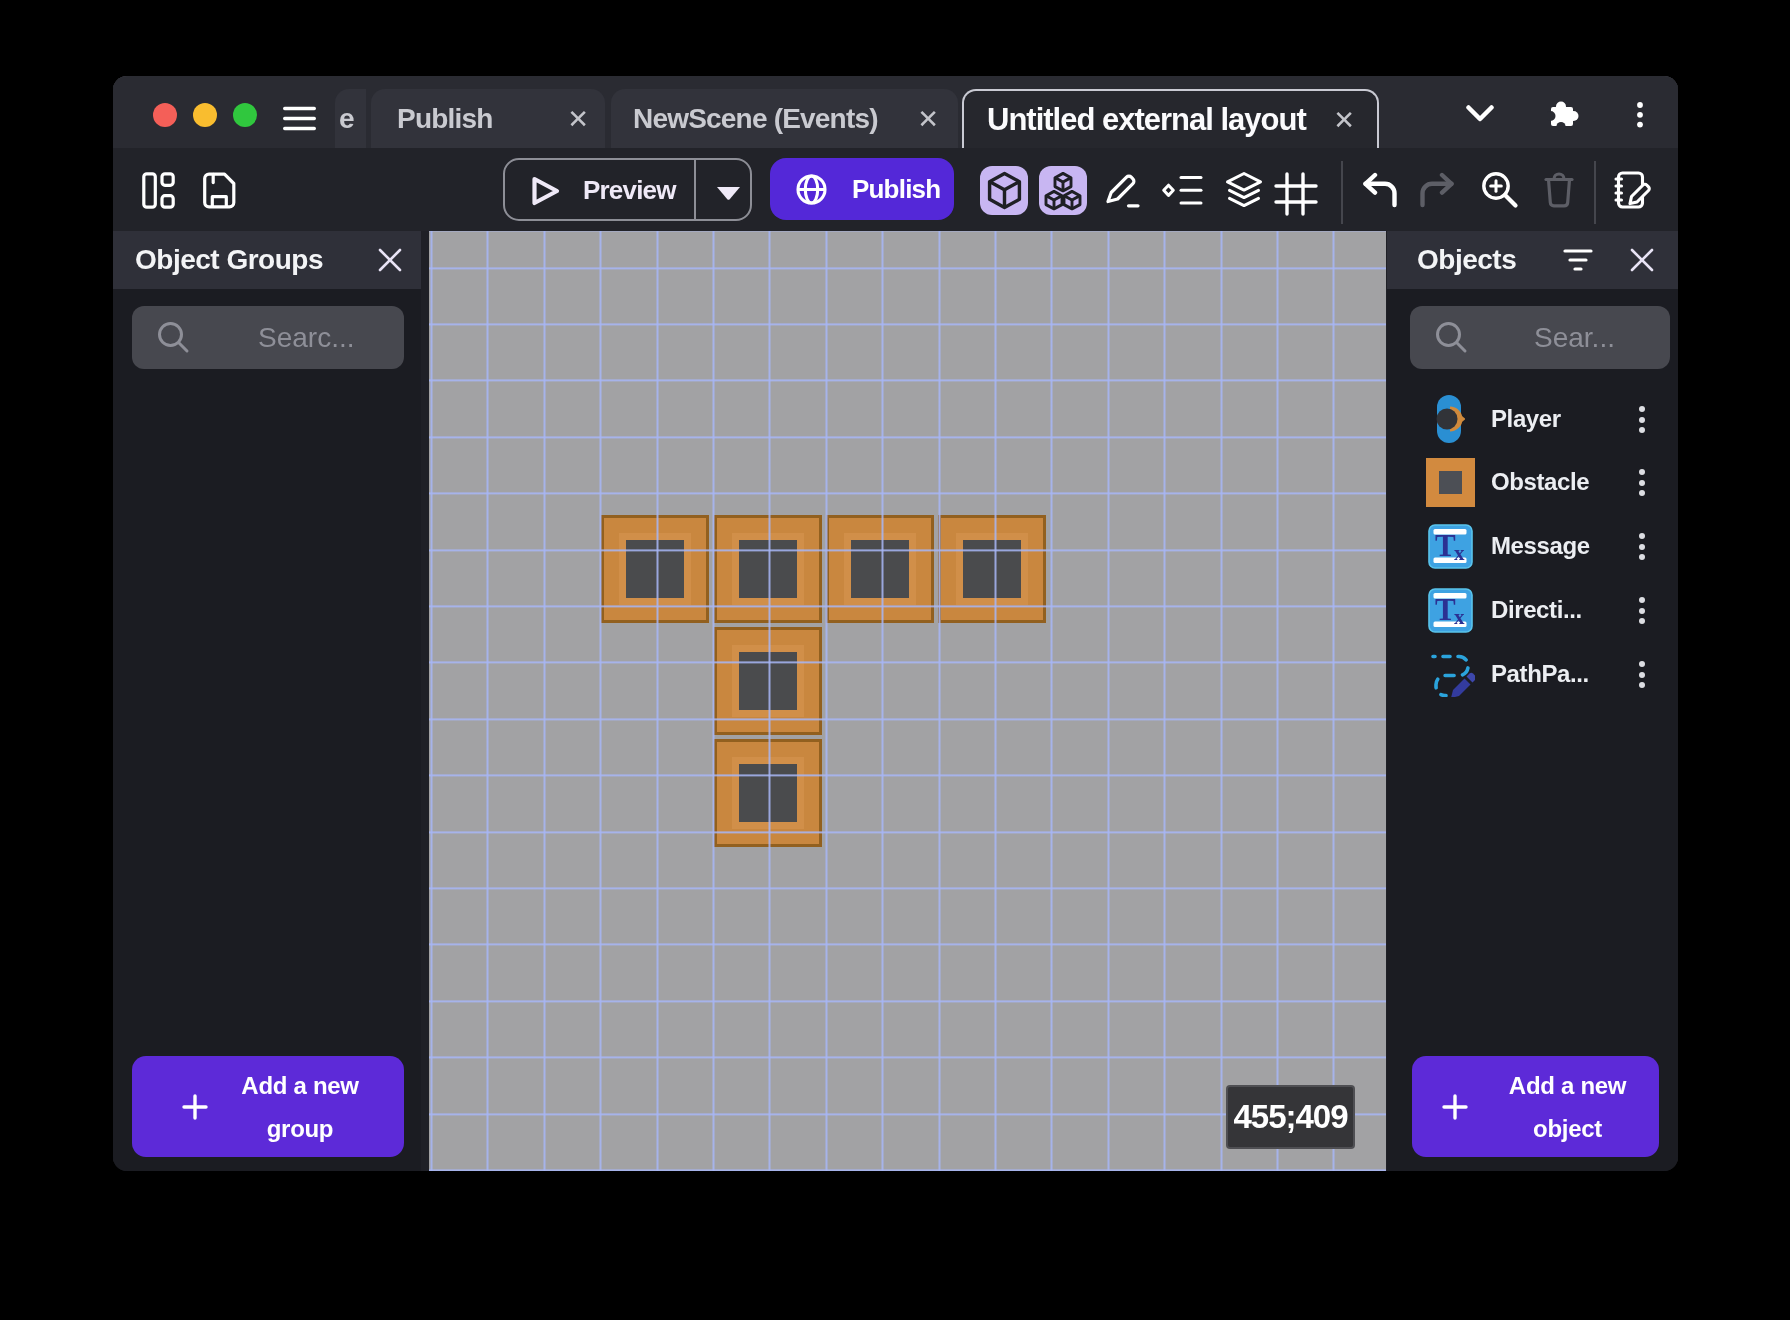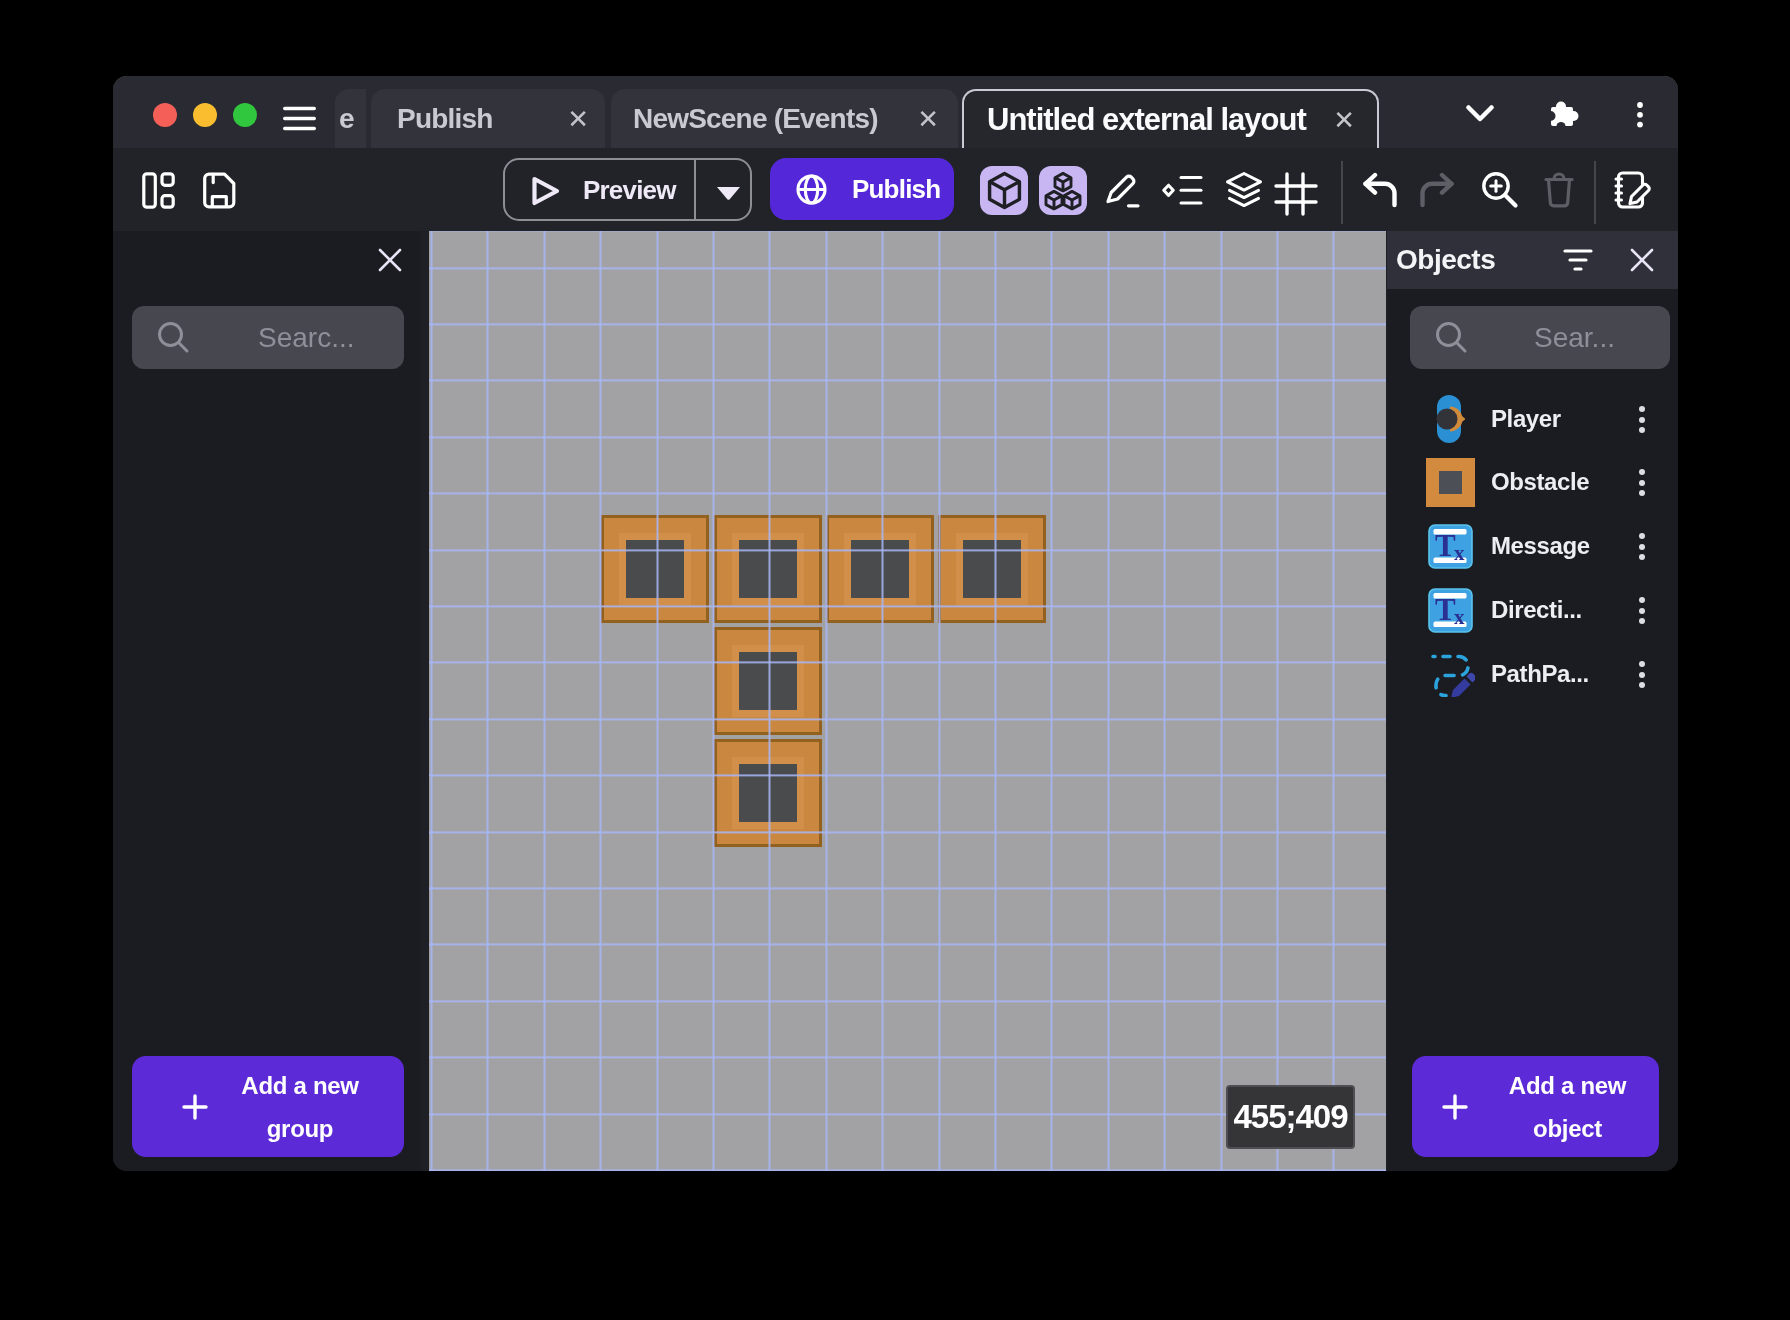--- a/index.html
+++ b/index.html
@@ -214,20 +214,21 @@
     <div class="blk" style="left:172px;top:284px;"></div>
     <div class="blk" style="left:285px;top:284px;"></div>
     <div class="blk" style="left:397px;top:284px;"></div>
     <div class="blk" style="left:509px;top:284px;"></div>
     <div class="blk" style="left:285px;top:396px;"></div>
     <div class="blk" style="left:285px;top:508px;"></div>
     <div class="grid"></div>
     <div class="tooltip">455;409</div>
   </div>
 
+  <div class="phead" style="left:0;width:308px;padding-left:22px;">Object Groups</div>
   <svg class="abs" style="left:264px;top:171px;" width="26" height="26" viewBox="0 0 26 26">
       <g stroke="#e8e3f5" stroke-width="2.6" stroke-linecap="round">
         <line x1="3" y1="3" x2="23" y2="23"></line>
         <line x1="23" y1="3" x2="3" y2="23"></line>
       </g>
     </svg>
   <div class="search" style="left:19px;top:230px;width:272px;">
     <svg style="margin-left:25px;" width="33" height="33" viewBox="0 0 33 33">
         <g fill="none" stroke="#8e8f98" stroke-width="3" stroke-linecap="round">
           <circle cx="13.5" cy="13.5" r="11"></circle>
@@ -242,21 +243,21 @@
           <line x1="13" y1="2" x2="13" y2="24"></line>
           <line x1="2" y1="13" x2="24" y2="13"></line>
         </g>
       </svg>
     <div class="txt">
         <span>Add a new</span>
         <span>group</span>
       </div>
   </div>
 
-  <div class="phead" style="left:1274px;width:291px;padding-left:9px;">Objects</div>
+  <div class="phead" style="left:1274px;width:291px;padding-left:30px;">Objects</div>
   <svg class="abs" style="left:1450px;top:172px;" width="30" height="24" viewBox="0 0 30 24">
       <g stroke="#fff" stroke-width="3.2" stroke-linecap="round">
         <line x1="2" y1="3" x2="28" y2="3"></line>
         <line x1="7" y1="12" x2="23" y2="12"></line>
         <line x1="12" y1="21" x2="18" y2="21"></line>
       </g>
     </svg>
   <svg class="abs" style="left:1516px;top:171px;" width="26" height="26" viewBox="0 0 26 26">
       <g stroke="#e8e3f5" stroke-width="2.6" stroke-linecap="round">
         <line x1="3" y1="3" x2="23" y2="23"></line>

